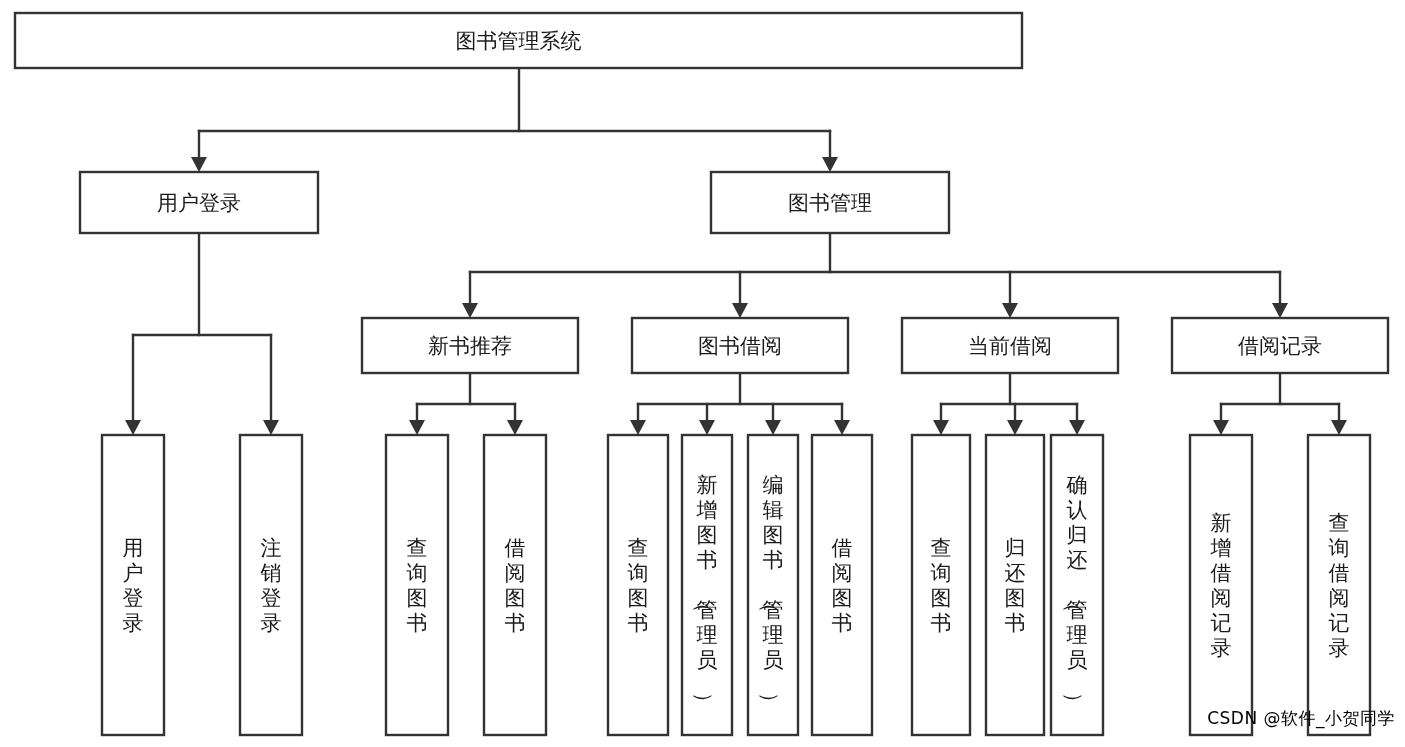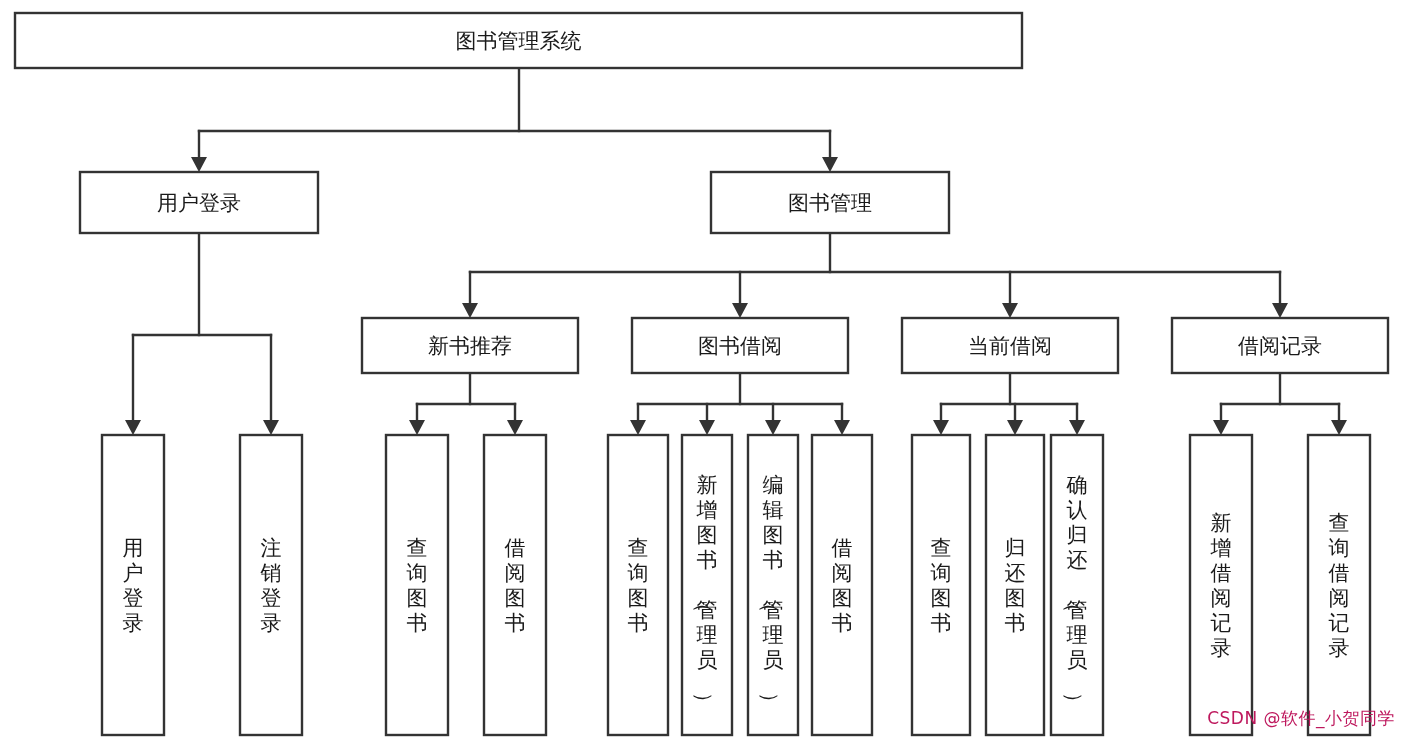--- a/index.html
+++ b/index.html
@@ -56,21 +56,21 @@
     font-family: "DejaVu Sans", "Liberation Sans", sans-serif;
     font-size: 21px;
     text-anchor: middle;
   }
   .watermark-text {
     position: absolute;
     right: 10px;
     bottom: 6px;
     font-family: "DejaVu Sans", "Liberation Sans", sans-serif;
     font-size: 17px;
-    color: #be185d;
+    color: #000000;
     letter-spacing: 0.5px;
     white-space: nowrap;
     pointer-events: none;
   }
 </style>
 </head>
 <body>
 
 <div id="diagram-root">
 

